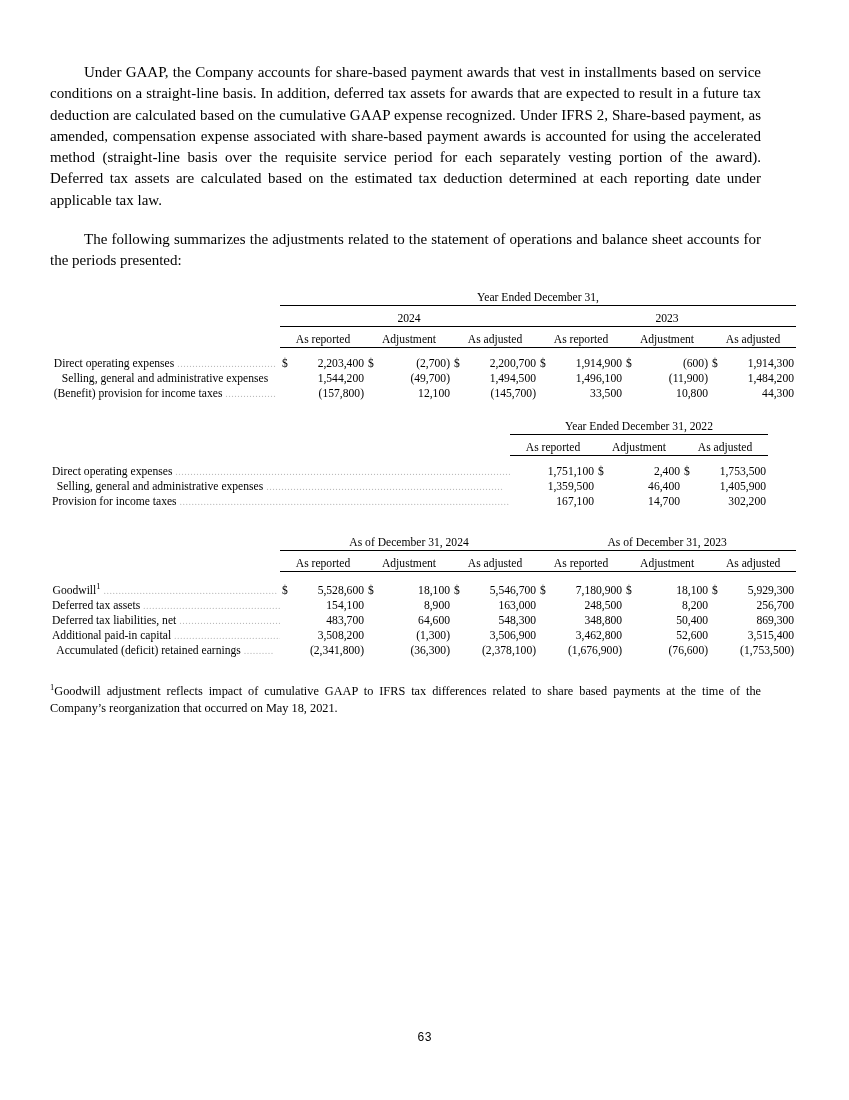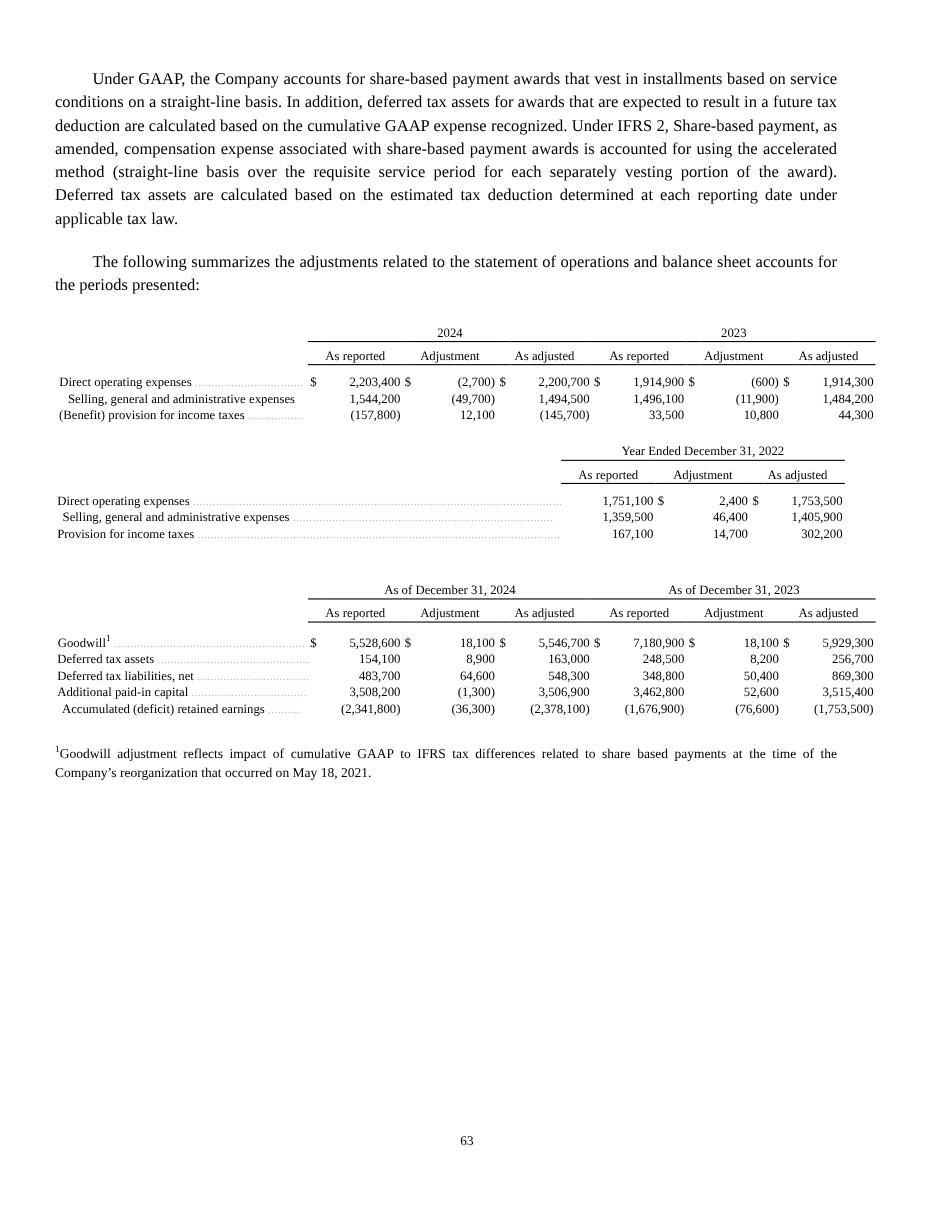--- a/index.html
+++ b/index.html
@@ -94,24 +94,25 @@
     font-size: 8.5px;
     vertical-align: super;
   }
   .page-number {
     position: absolute;
     bottom: 55px;
     left: 0;
     width: 849px;
     text-align: center;
     font-size: 12px;
+    font-family: Liberation Mono, monospace;
   }
   .tbl1-wrap { margin-top: 4px; }
   .tbl2-wrap { margin-top: 18px; }
-  .tbl3-wrap { margin-top: 36px; }
+  .tbl3-wrap { margin-top: 26px; }
 </style>
 </head>
 <body>
 
 <div class="page">
 
 
   <p class="body-text">Under GAAP, the Company accounts for share-based payment awards that vest in installments based on service conditions on a straight-line basis. In addition, deferred tax assets for awards that are expected to result in a future tax deduction are calculated based on the cumulative GAAP expense recognized. Under IFRS 2, Share-based payment, as amended, compensation expense associated with share-based payment awards is accounted for using the accelerated method (straight-line basis over the requisite service period for each separately vesting portion of the award). Deferred tax assets are calculated based on the estimated tax deduction determined at each reporting date under applicable tax law.</p>
   <p class="body-text">The following summarizes the adjustments related to the statement of operations and balance sheet accounts for the periods presented:</p>
 
@@ -126,20 +127,24 @@
         <col style="width:12px">
           <col style="width:74px">
         <col style="width:12px">
           <col style="width:74px">
         <col style="width:12px">
           <col style="width:74px">
         <col style="width:12px">
           <col style="width:74px">
       </colgroup>
       <tbody>
+          <tr>
+        <td></td>
+        <td class="hdr-bold bot-rule" colspan="12">Year Ended December 31,</td>
+      </tr>
       <tr class="thin-gap">
             <td colspan="13"></td>
           </tr>
       <tr>
         <td></td>
         <td class="hdr-bold bot-rule" colspan="6">2024</td>
         <td class="hdr-bold bot-rule" colspan="6">2023</td>
       </tr>
       <tr class="thin-gap">
             <td colspan="13"></td>

